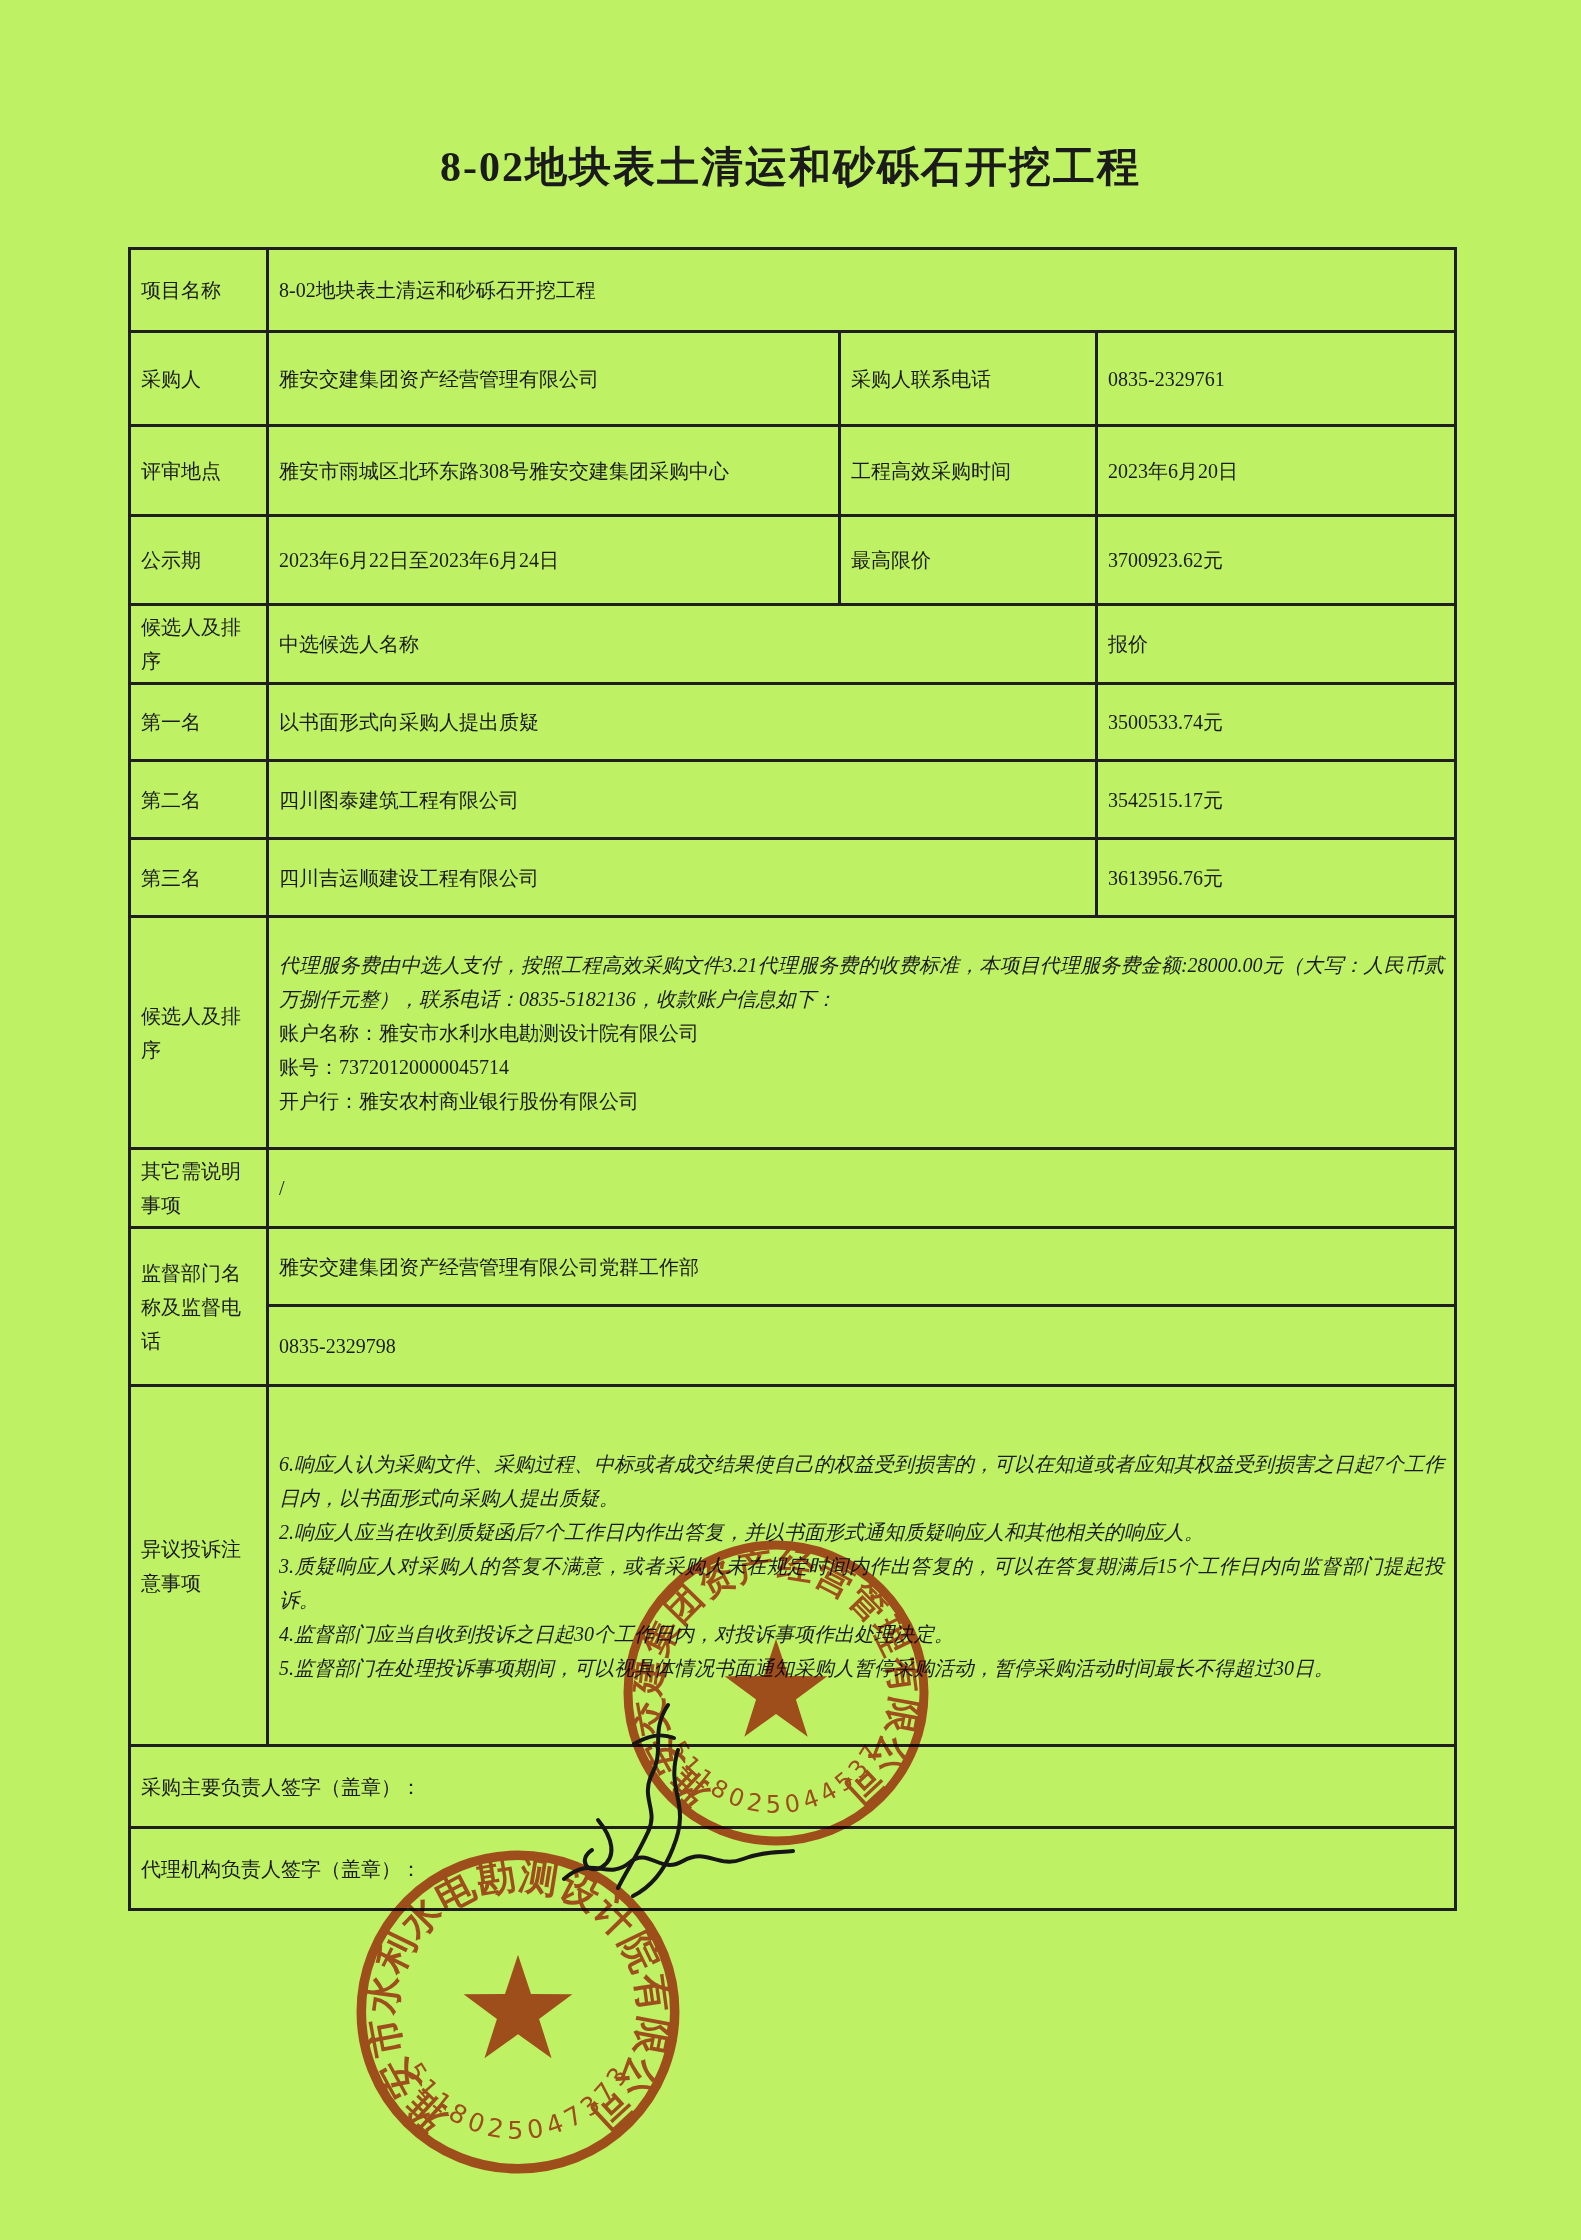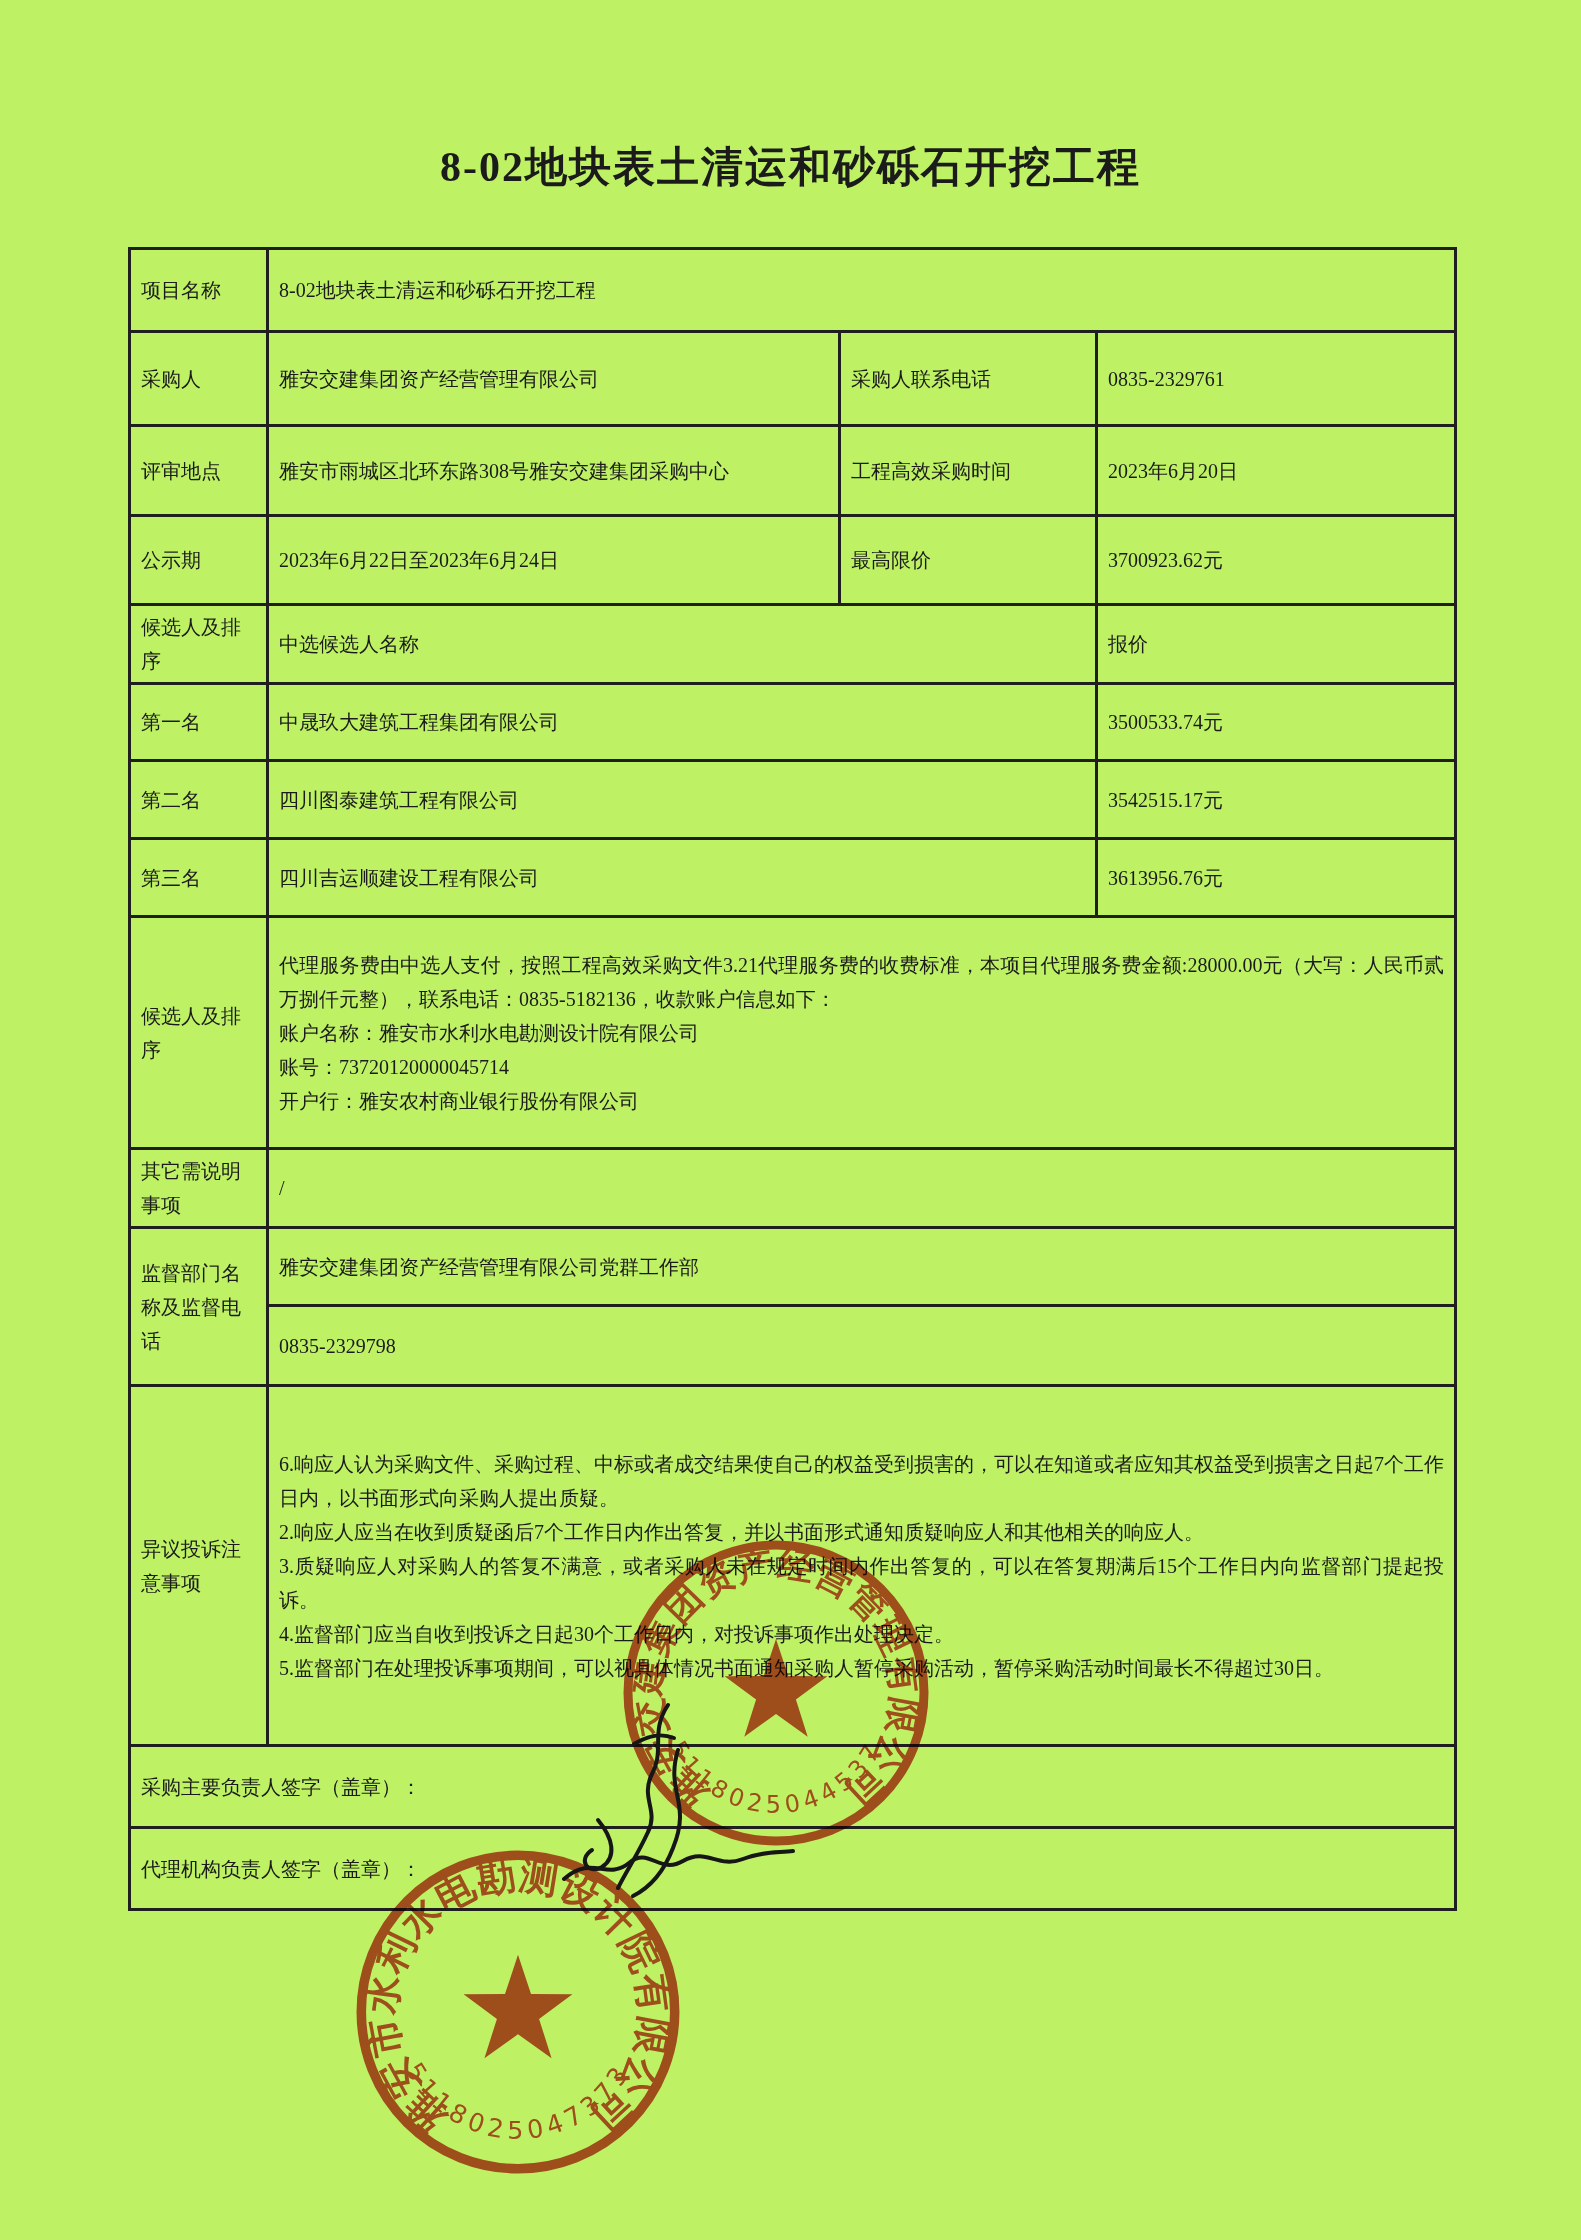--- a/index.html
+++ b/index.html
@@ -17,21 +17,21 @@
     border-collapse:collapse;table-layout:fixed;
   }
   table.doc td{
     border:3px solid #1f1f1f;font-size:20px;line-height:34px;
     padding:4px 10px;vertical-align:middle;overflow:hidden;
   }
   td.lbl{padding:4px 6px 4px 9px;}
   .ctr{text-align:left;}
   .big-cell{padding:4px 14px;line-height:39px;}
   .obj-cell{padding:2px 14px;line-height:40px;vertical-align:top;}
-  .just{text-align:justify;}
+  .just{text-align:justify;font-style:italic;}
   .sign-cell{padding:4px 8px;}
   
   .stamp{position:absolute;mix-blend-mode:multiply;opacity:.88;}
   .stamp .ring-text{font-size:36px;letter-spacing:1px;font-weight:bold;font-family:"Liberation Serif","DejaVu Serif",serif;}
   .stamp .num-text{font-size:24px;letter-spacing:5px;font-family:"DejaVu Sans","Liberation Sans",sans-serif;}
   
   .sig-layer{position:absolute;left:0;top:0;pointer-events:none;}
 </style>
 </head>
 <body>
@@ -72,21 +72,21 @@
         <td class="ctr">最高限价</td>
         <td class="ctr">3700923.62元</td>
       </tr>
       <tr style="height:72px">
         <td class="lbl">候选人及排序</td>
         <td colspan="2">中选候选人名称</td>
         <td class="ctr">报价</td>
       </tr>
       <tr style="height:77px">
         <td class="lbl">第一名</td>
-        <td colspan="2">中晟玖大建筑工程集团有限公司</td>
+        <td colspan="2">以书面形式向采购人提出质疑</td>
         <td class="ctr">3500533.74元</td>
       </tr>
       <tr style="height:78px">
         <td class="lbl">第二名</td>
         <td colspan="2">四川图泰建筑工程有限公司</td>
         <td class="ctr">3542515.17元</td>
       </tr>
       <tr style="height:78px">
         <td class="lbl">第三名</td>
         <td colspan="2">四川吉运顺建设工程有限公司</td>

